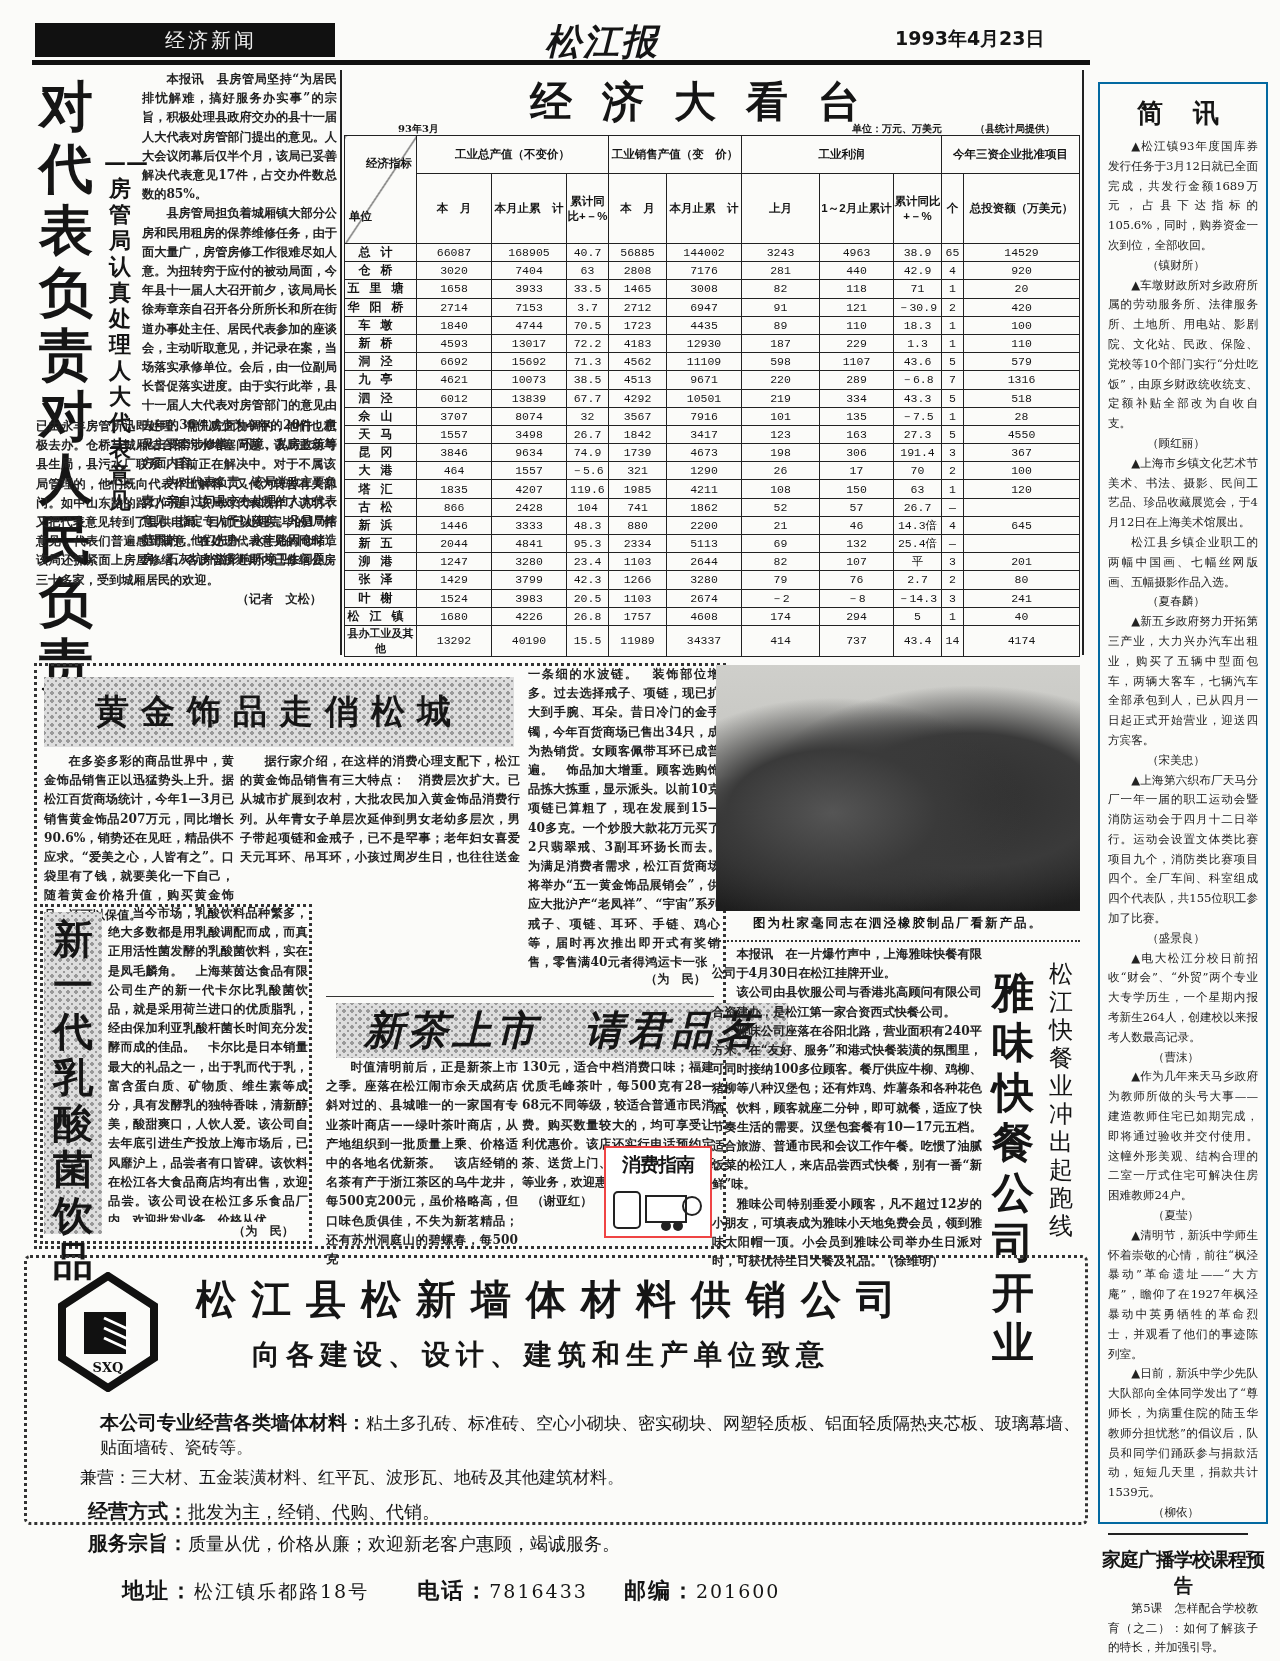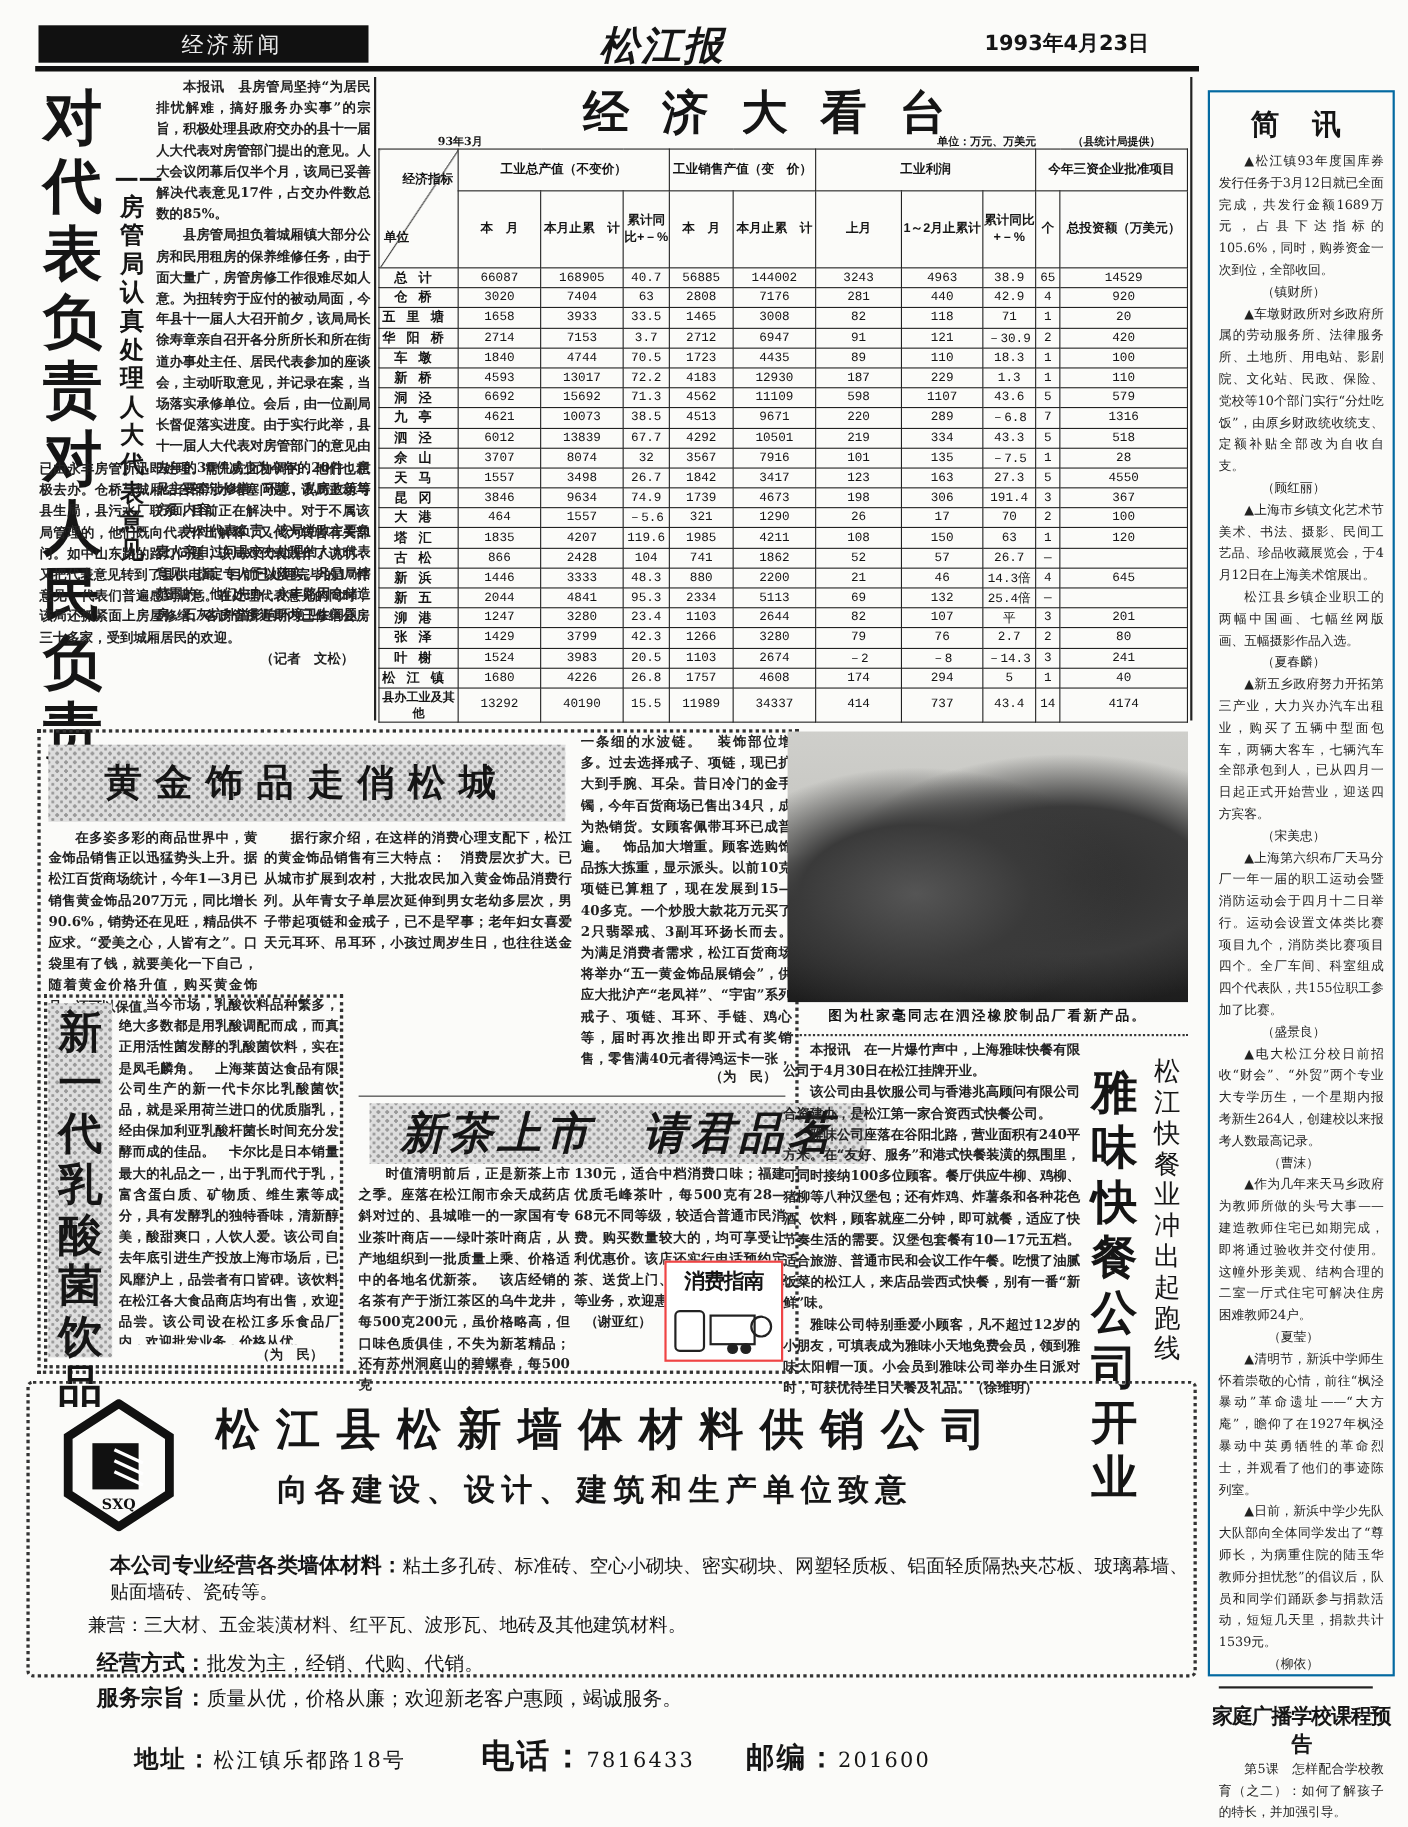--- a/index.html
+++ b/index.html
@@ -514,15 +514,15 @@
   <span>兼营：</span><span>三大材、五金装潢材料、红平瓦、波形瓦、地砖及其他建筑材料。</span>
 </div>
 <div class="abs ad-line" style="left:88px;top:1498px;font-size:18px">
   <b style="font-size:20px">经营方式：</b><span>批发为主，经销、代购、代销。</span>
 </div>
 <div class="abs ad-line" style="left:88px;top:1530px;font-size:18px">
   <b style="font-size:20px">服务宗旨：</b><span>质量从优，价格从廉；欢迎新老客户惠顾，竭诚服务。</span>
 </div>
 <div class="abs ad-line" style="left:122px;top:1576px;font-size:19px;letter-spacing:2px">
   <b style="font-size:22px">地址：</b><span>松江镇乐都路18号</span>
-  <b style="font-size:30px;margin-left:60px">电话：</b><span>7816433</span>
-  <b style="font-size:26px;margin-left:38px">邮编：</b><span>201600</span>
+  <b style="font-size:22px;margin-left:40px">电话：</b><span>7816433</span>
+  <b style="font-size:22px;margin-left:28px">邮编：</b><span>201600</span>
 </div>
 
 </body></html>

